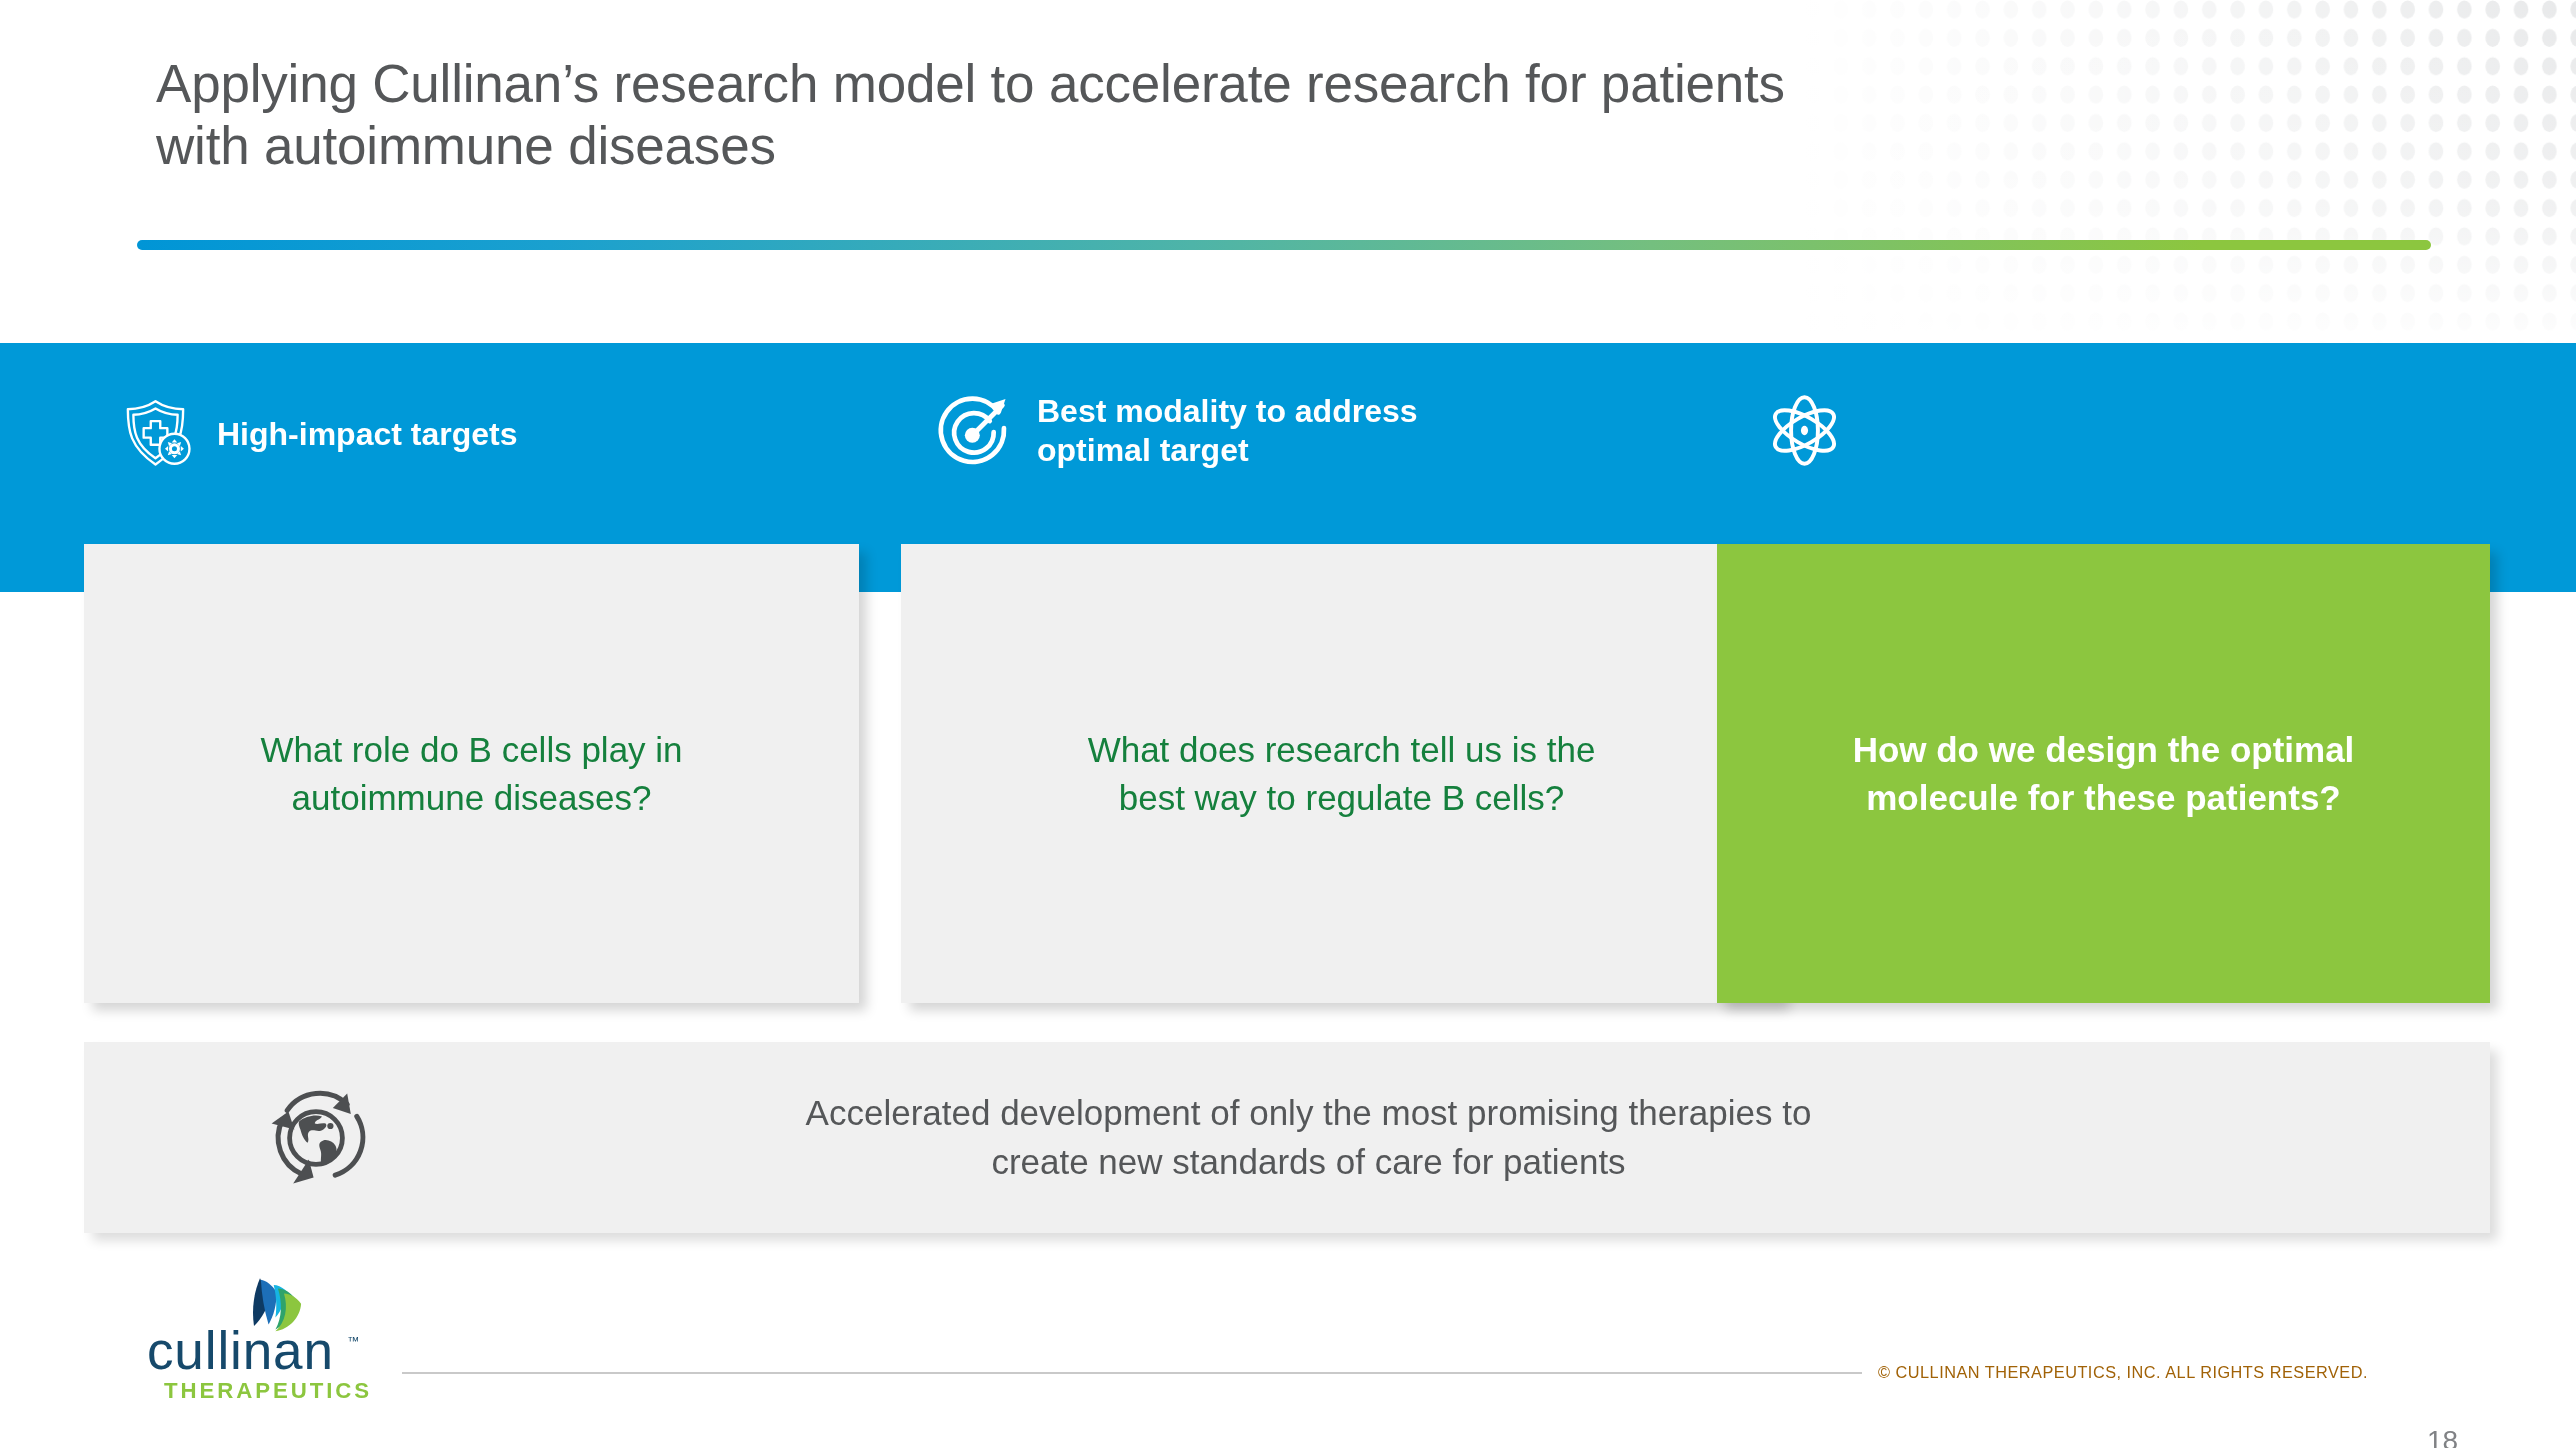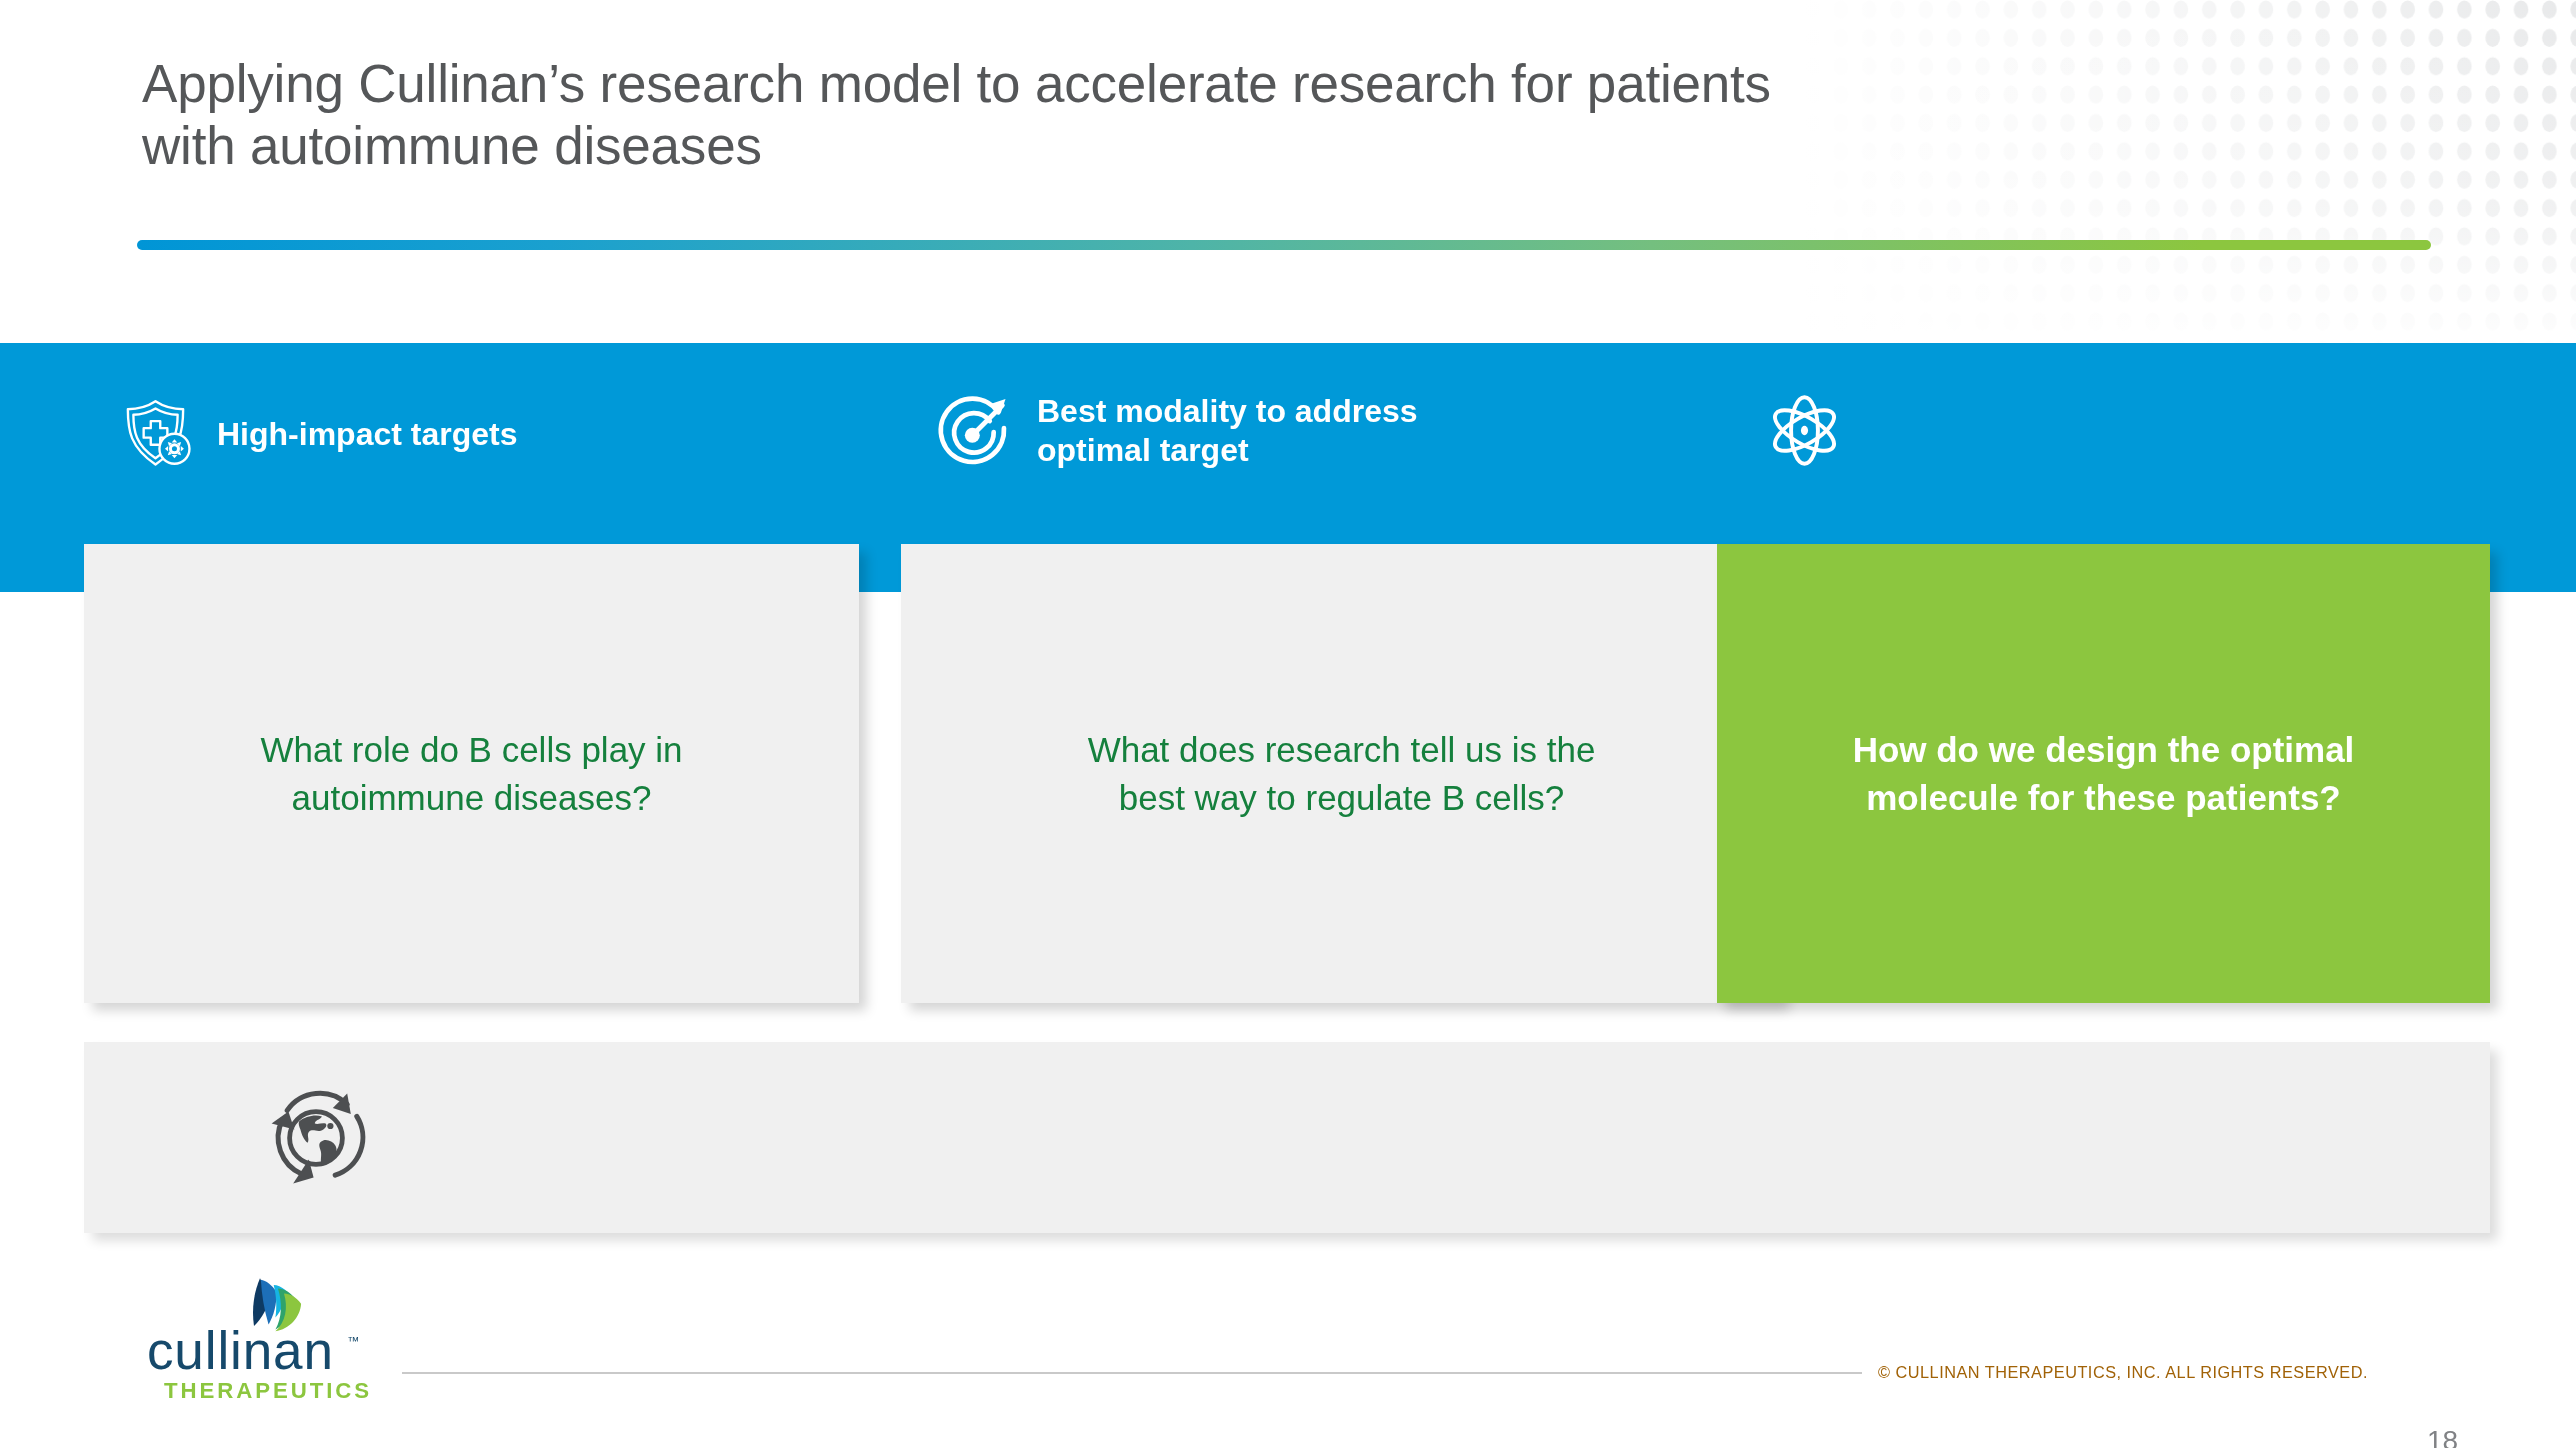--- a/index.html
+++ b/index.html
@@ -22,21 +22,21 @@
     top: 0;
     right: 0;
     width: 773px;
     height: 361px;
     pointer-events: none;
   }
 
   
   #title-block {
     position: absolute;
-    left: 142px;
+    left: 156px;
     top: 53px;
     width: 2198px;
   }
   #slide-title {
     font-size: 53px;
     line-height: 1.17;
     font-weight: 400;
     color: #555759;
     letter-spacing: -0.2px;
     margin: 0;
@@ -294,20 +294,22 @@
       <path d="M31 88 l17 -5 l-4 -15 z"></path>
       <path d="M13 38 l14 -10 l5 15 z"></path>
     </g>
     <circle cx="50" cy="50" r="22" fill="none" stroke="#4d4f51" stroke-width="4"></circle>
     <g fill="#4d4f51">
       <path d="M36 36 c5 -4 13 -6 19 -4 c-2 3 -6 3 -6 6 c3 1 6 -1 9 0 c2 2 -1 5 -4 6 c-4 1 -7 -2 -10 1 c-2 3 1 6 -1 9 c-3 -2 -5 -7 -6 -11 c-1 -3 -2 -5 -1 -7 z"></path>
       <path d="M56 52 c4 -1 8 1 10 4 c2 3 1 7 -1 10 c-2 4 -6 6 -10 7 c-2 -4 0 -8 -1 -12 c-1 -4 -3 -7 2 -9 z"></path>
       <circle cx="62" cy="40" r="2.6"></circle>
     </g>
   </svg>
+  <div id="banner-text">Accelerated development of only the most promising therapies to
+create new standards of care for patients</div>
 </div>
 
 <svg id="footer-logo" viewBox="0 0 300 160">
 
   <g>
     <path d="M150 6 C143 22 140 42 143 62 C147 58 152 52 156 44 C158 30 155 16 150 6 Z" fill="#0e3a63"></path>
     <path d="M151 8 C152 26 155 44 160 60 C166 50 170 36 169 22 C164 14 157 9 151 8 Z" fill="#1d6fb8"></path>
     <path d="M166 14 C169 26 170 40 168 52 C175 44 180 32 180 20 C175 16 170 14 166 14 Z" fill="#16b4e3"></path>
     <path d="M171 18 C176 34 176 52 168 66 C180 60 190 46 191 30 C185 22 178 18 171 18 Z" fill="#2fa36b"></path>
     <path d="M178 24 C183 40 180 58 168 68 C184 66 197 52 198 36 C192 28 185 24 178 24 Z" fill="#8cc63f"></path>

